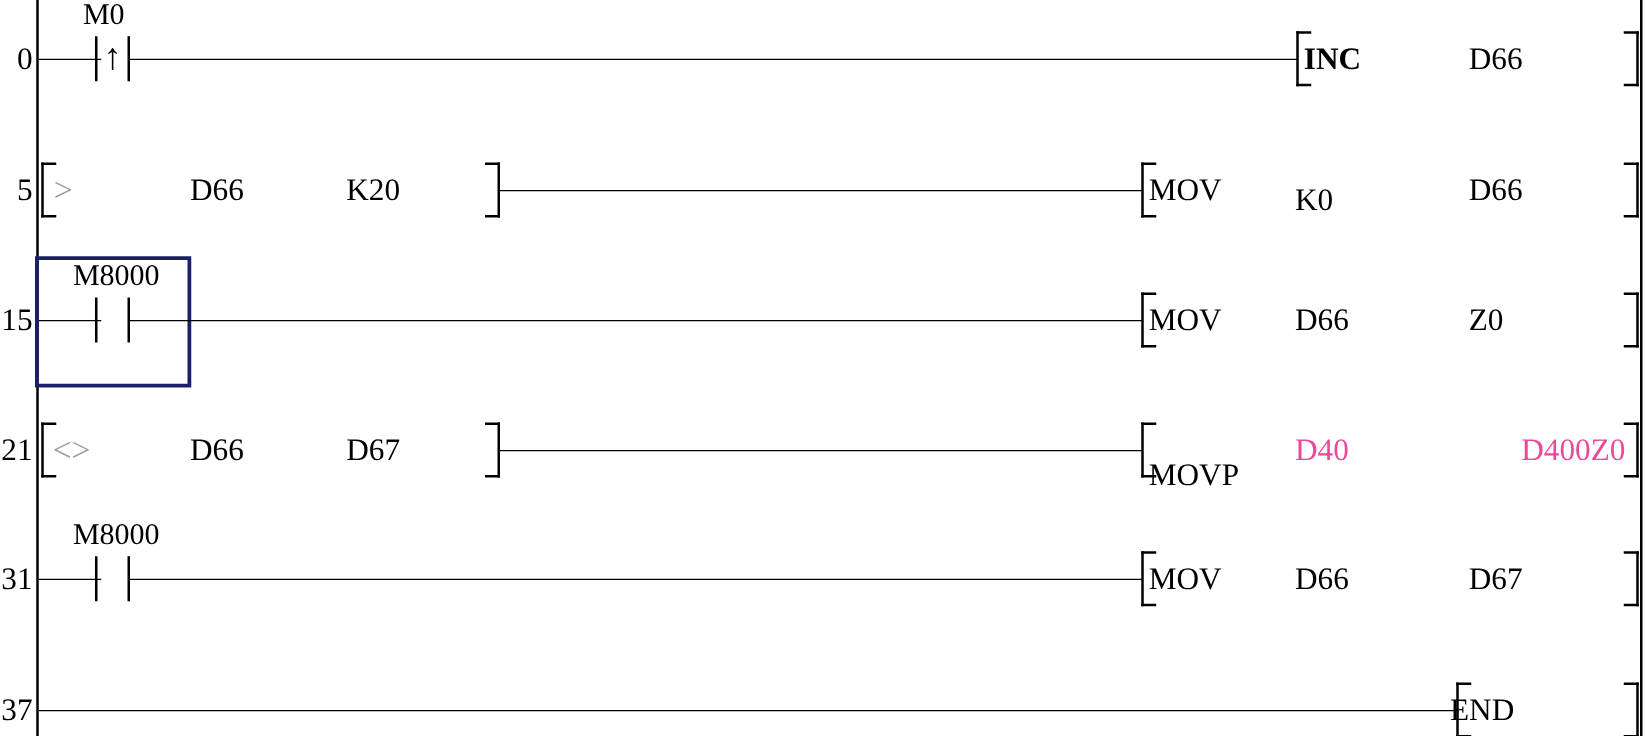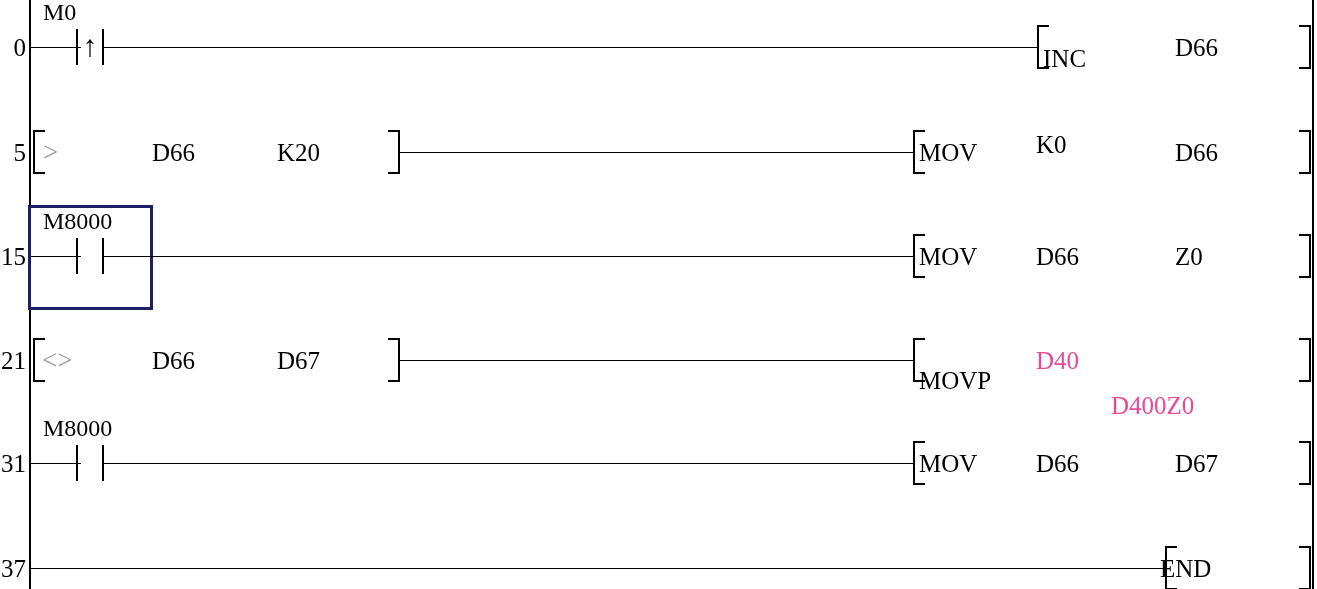--- a/index.html
+++ b/index.html
@@ -22,21 +22,21 @@
   .wire{position:absolute;height:1px;background:#000;}
 
   
   .contact{position:absolute;}
   .contact .bar{position:absolute;width:2px;height:36px;background:#000;top:0;}
   .contact .bar.l{left:0;}
   .contact .bar.r{left:26px;}
   .contact .arrow{position:absolute;left:5px;top:1px;width:18px;height:34px;
                   font-size:30px;line-height:32px;text-align:center;}
   .contact-label{position:absolute;font-size:24px;line-height:24px;
-                 white-space:nowrap;}
+                 white-space:nowrap;text-align:center;}
 
   
   .brk{position:absolute;width:12px;height:44px;}
   .brk::before,.brk::after,.brk i{position:absolute;background:#000;}
   .brk.open::before{content:"";left:0;top:0;width:2px;height:44px;}
   .brk.open::after{content:"";left:0;top:0;width:12px;height:2px;}
   .brk.open i{left:0;bottom:0;width:12px;height:2px;}
   .brk.close::before{content:"";right:0;top:0;width:2px;height:44px;}
   .brk.close::after{content:"";right:0;top:0;width:12px;height:2px;}
   .brk.close i{right:0;bottom:0;width:12px;height:2px;}
@@ -64,21 +64,21 @@
     <div class="contact-label" style="left:43px;top:0px;width:80px;">M0</div>
     <div class="contact" style="left:76px;top:29px;">
       <div class="bar l"></div>
       <div class="bar r"></div>
       <div class="arrow">↑</div>
     </div>
     <div class="wire" style="left:104px;top:47px;width:934px;"></div>
     <div class="brk open" style="left:1037px;top:25px;">
         <i></i>
       </div>
-    <div class="op" style="left:1043px;top:46px;">INC</div>
+    <div class="op" style="left:1043px;top:35px;font-weight:bold;">INC</div>
     <div class="op" style="left:1175px;top:35px;">D66</div>
     <div class="brk close" style="left:1299px;top:25px;">
         <i></i>
       </div>
   </div>
 
   <div class="rung">
     <div class="step-num" style="top:140px;">5</div>
     <div class="brk open" style="left:33px;top:130px;">
         <i></i>
@@ -87,21 +87,21 @@
     <div class="op" style="left:152px;top:140px;">D66</div>
     <div class="op" style="left:277px;top:140px;">K20</div>
     <div class="brk close" style="left:388px;top:130px;">
         <i></i>
       </div>
     <div class="wire" style="left:400px;top:152px;width:514px;"></div>
     <div class="brk open" style="left:913px;top:130px;">
         <i></i>
       </div>
     <div class="op" style="left:919px;top:140px;">MOV</div>
-    <div class="op" style="left:1036px;top:132px;">K0</div>
+    <div class="op" style="left:1036px;top:148px;">K0</div>
     <div class="op" style="left:1175px;top:140px;">D66</div>
     <div class="brk close" style="left:1299px;top:130px;">
         <i></i>
       </div>
   </div>
 
   <div class="rung">
     <div class="step-num" style="top:244px;">15</div>
     <div class="sel-box" style="left:28px;top:205px;width:119px;height:99px;"></div>
     <div class="wire" style="left:31px;top:256px;width:50px;"></div>
@@ -132,21 +132,21 @@
     <div class="op" style="left:277px;top:348px;">D67</div>
     <div class="brk close" style="left:388px;top:338px;">
         <i></i>
       </div>
     <div class="wire" style="left:400px;top:360px;width:514px;"></div>
     <div class="brk open" style="left:913px;top:338px;">
         <i></i>
       </div>
     <div class="op" style="left:919px;top:368px;">MOVP</div>
     <div class="op gray" style="left:1036px;top:348px;">D40</div>
-    <div class="op gray" style="left:1111px;top:348px;margin-top:45px;">D400Z0</div>
+    <div class="op gray" style="left:1217px;top:348px;">D400Z0</div>
     <div class="brk close" style="left:1299px;top:338px;">
         <i></i>
       </div>
   </div>
 
   <div class="rung">
     <div class="step-num" style="top:451px;">31</div>
     <div class="wire" style="left:31px;top:463px;width:50px;"></div>
     <div class="contact-label" style="left:43px;top:416px;width:100px;">M8000</div>
     <div class="contact" style="left:76px;top:445px;">

